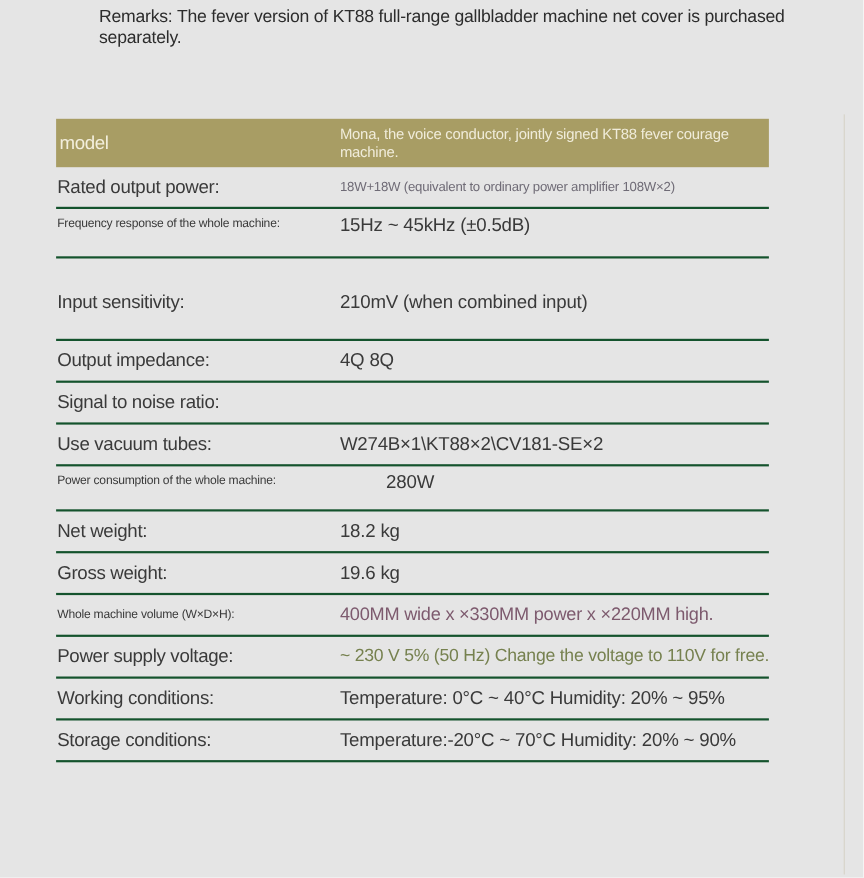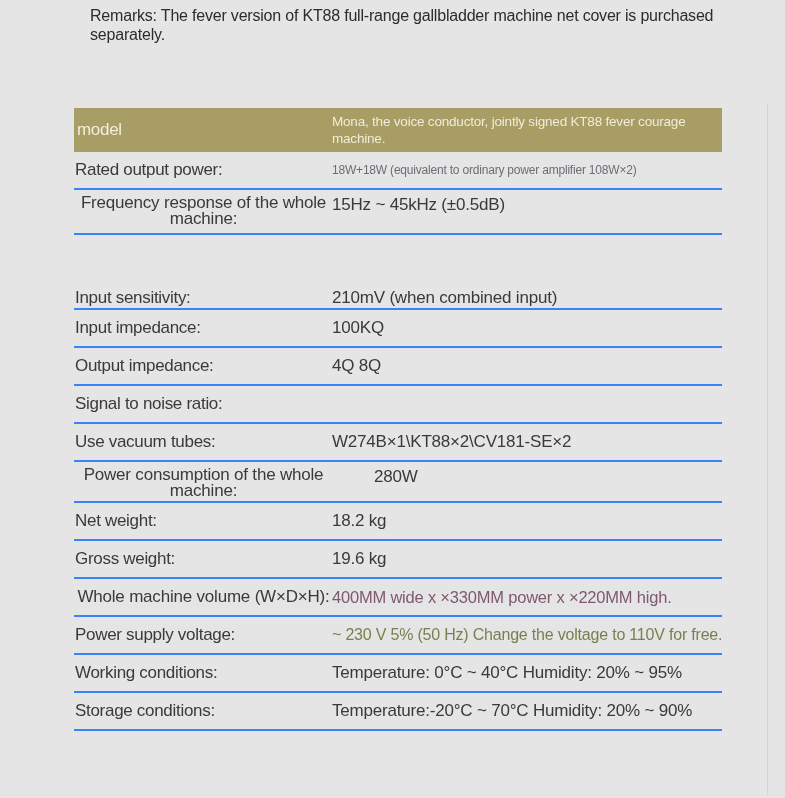--- a/index.html
+++ b/index.html
@@ -21,30 +21,30 @@
     top: 6px;
     width: 640px;
     margin: 0;
     font-size: 16px;
     line-height: 19px;
     color: #2c2c2c;
     letter-spacing: -0.2px;
   }
   .spec-table {
     position: absolute;
-    left: 74px;
+    left: 51px;
     top: 108px;
     width: 648px;
   }
   .row {
     display: flex;
     align-items: center;
     box-sizing: border-box;
     min-height: 38px;
-    border-bottom: 2px solid #3b82f6;
+    border-bottom: 2px solid #14532d;
   }
   .row.header {
     min-height: 44px;
     background: #a89d64;
     border-bottom: none;
   }
   .cell {
     box-sizing: border-box;
   }
   .label-cell {
@@ -69,27 +69,26 @@
     padding-left: 3px;
   }
   .row.header .value-cell {
     font-size: 13.5px;
     line-height: 17px;
     color: #f0ecda;
     white-space: normal;
     padding-right: 4px;
   }
   .label-sm {
-    font-size: 17px;
+    font-size: 11px;
     line-height: 16px;
     letter-spacing: -0.2px;
-    text-align: center;
   }
   .h45 { min-height: 45px; align-items: flex-start; padding-top: 5px; }
-  .h75 { min-height: 75px; align-items: flex-end; padding-top: 7px; }
+  .h75 { min-height: 75px; align-items: center; padding-top: 7px; }
   .h41 { min-height: 41px; align-items: flex-start; padding-top: 5px; gap: 42px; }
   .v-grayviolet { color: #6f6b76; font-size: 12px; }
   .v-mauve { color: #7d5a6e; font-size: 16.5px; }
   .v-olive { color: #76814f; font-size: 16px; }
   .right-line {
     position: absolute;
     left: 767px;
     top: 104px;
     width: 1px;
     height: 691px;
@@ -119,24 +118,20 @@
     <div class="row h45">
       <div class="cell label-cell label-sm">Frequency response of the whole machine:</div>
       <div class="cell value-cell">15Hz ~ 45kHz (±0.5dB)</div>
     </div>
 
     <div class="row h75">
       <div class="cell label-cell">Input sensitivity:</div>
       <div class="cell value-cell">210mV (when combined input)</div>
     </div>
 
-    <div class="row">
-      <div class="cell label-cell">Input impedance:</div>
-      <div class="cell value-cell">100KQ</div>
-    </div>
 
     <div class="row">
       <div class="cell label-cell">Output impedance:</div>
       <div class="cell value-cell">4Q 8Q</div>
     </div>
 
     <div class="row">
       <div class="cell label-cell">Signal to noise ratio:</div>
     </div>
 

